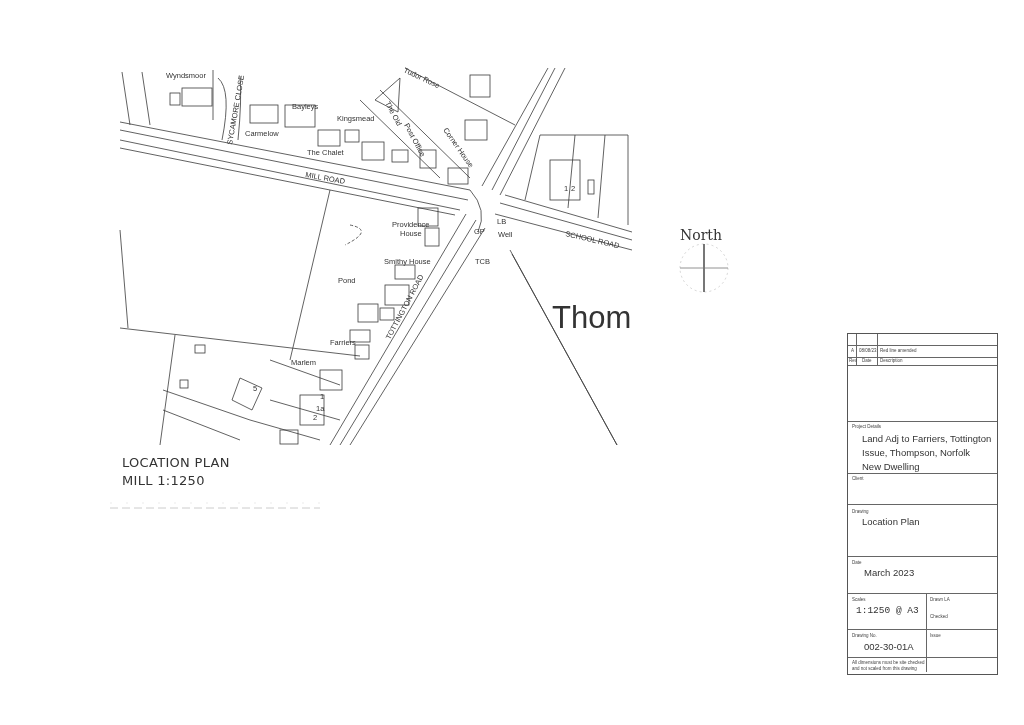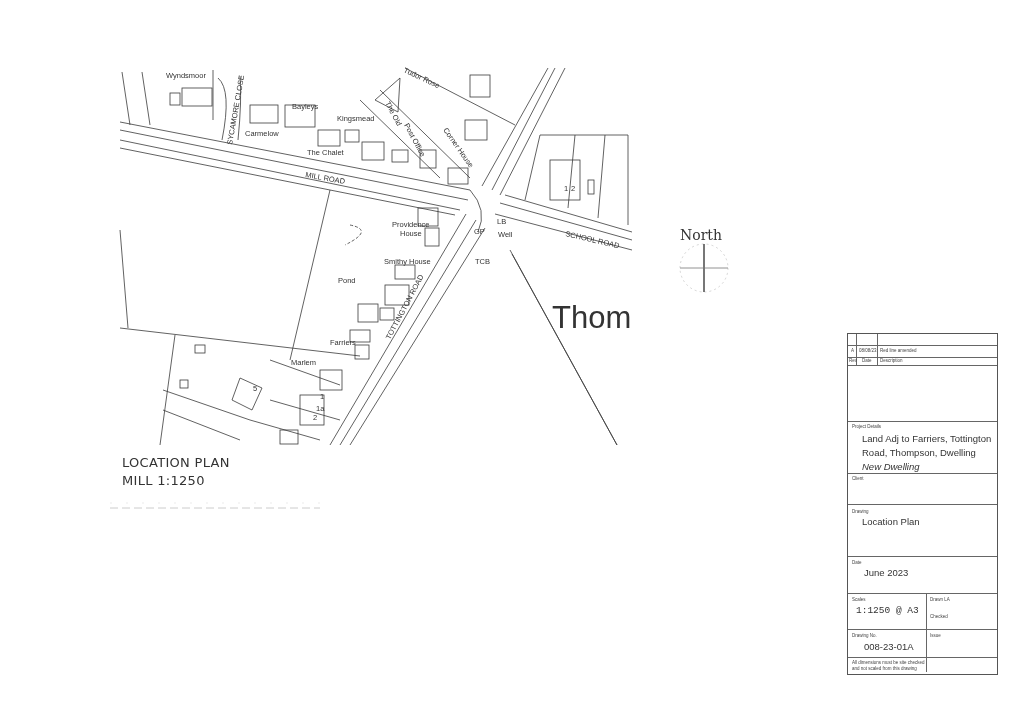--- a/index.html
+++ b/index.html
@@ -154,42 +154,42 @@
   <span class="sm" style="left:11px;top:14px;">08/08/23</span>
   <span class="sm" style="left:32px;top:14px;">Red line amended</span>
   <div class="row" style="top:31px;"></div>
   <span class="sm" style="left:1px;top:24px;">Rev</span>
   <span class="sm" style="left:14px;top:24px;">Date</span>
   <span class="sm" style="left:32px;top:24px;">Description</span>
 
   <div class="row" style="top:87px;"></div>
   <span class="sm" style="left:4px;top:90px;">Project Details</span>
   <span class="big" style="left:14px;top:98px;">Land Adj to Farriers, Tottington</span>
-  <span class="big" style="left:14px;top:112px;">Road, Thompson, Dwelling</span>
-  <span class="big" style="left:14px;top:126px;font-style:italic;">New Dwelling</span>
+  <span class="big" style="left:14px;top:112px;">Issue, Thompson, Norfolk</span>
+  <span class="big" style="left:14px;top:126px;">New Dwelling</span>
 
   <div class="row" style="top:139px;"></div>
   <span class="sm" style="left:4px;top:142px;">Client</span>
 
   <div class="row" style="top:170px;"></div>
   <span class="sm" style="left:4px;top:175px;">Drawing</span>
   <span class="big" style="left:14px;top:181px;">Location Plan</span>
 
   <div class="row" style="top:222px;"></div>
   <span class="sm" style="left:4px;top:226px;">Date</span>
-  <span class="big" style="left:16px;top:232px;">June 2023</span>
+  <span class="big" style="left:16px;top:232px;">March 2023</span>
 
   <div class="row" style="top:259px;"></div>
   <div class="vline" style="left:78px;top:259px;height:79px;"></div>
   <span class="sm" style="left:4px;top:263px;">Scales</span>
   <span class="big" style="left:8px;top:270px;font-family:Liberation Mono, monospace;">1:1250 @ A3</span>
   <span class="sm" style="left:82px;top:263px;">Drawn LA</span>
   <span class="sm" style="left:82px;top:280px;">Checked</span>
 
   <div class="row" style="top:295px;"></div>
   <span class="sm" style="left:4px;top:299px;">Drawing No.</span>
-  <span class="big" style="left:16px;top:306px;">008-23-01A</span>
+  <span class="big" style="left:16px;top:306px;">002-30-01A</span>
   <span class="sm" style="left:82px;top:299px;">Issue</span>
 
   <div class="row" style="top:323px;"></div>
   <span class="sm" style="left:4px;top:326px;">All dimensions must be site checked</span>
   <span class="sm" style="left:4px;top:332px;">and not scaled from this drawing</span>
 </div>
 
 </body></html>

